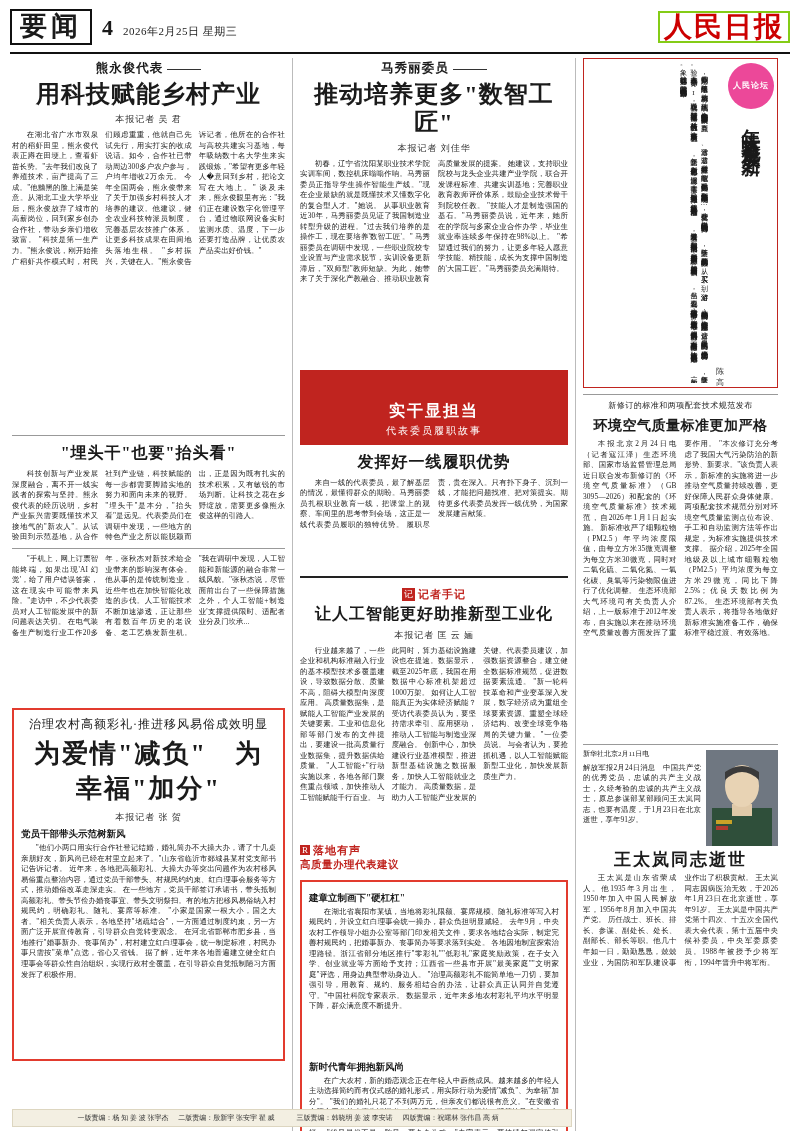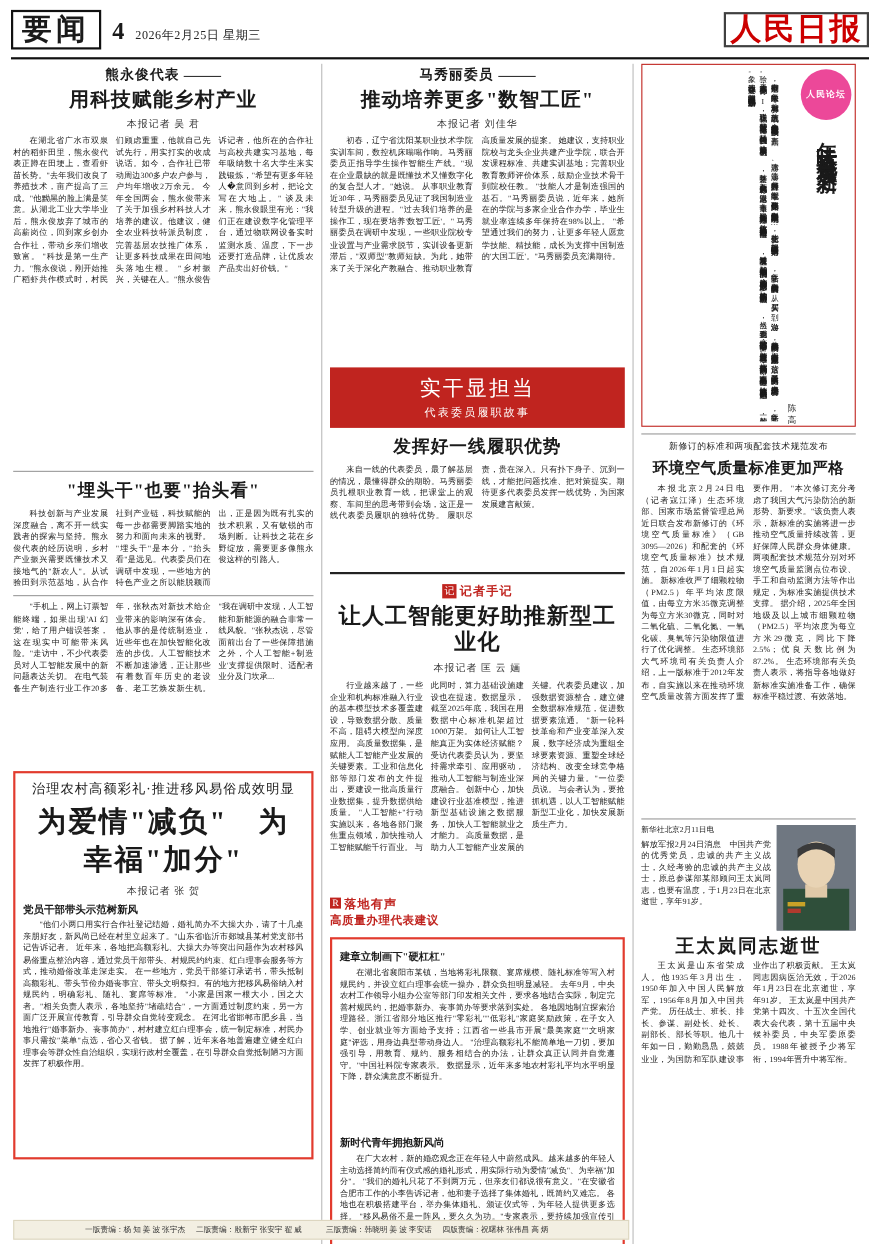--- a/index.html
+++ b/index.html
@@ -31,21 +31,21 @@
     font-family: "Liberation Serif", serif;
   }
   .page-no { font-size: 22px; font-weight: bold; }
   .issue-date { font-size: 11px; color: #222; letter-spacing: .5px; }
   .nameplate {
     font-size: 30px; font-weight: bold; letter-spacing: 2px;
     color: #c00; font-family: "Liberation Serif", serif;
     display: flex; align-items: center; gap: 4px;
   }
   .nameplate .np-box {
-    border: 2px solid #404040; padding: 0 4px; font-size: 28px; line-height: 1;
+    border: 2px solid #84cc16; padding: 0 4px; font-size: 28px; line-height: 1;
   }
 
   
   .body-grid {
     display: grid;
     grid-template-columns: 283px 283px 204px;
     gap: 0px;
     height: 1060px;
   }
   .col { padding: 0 7px; position: relative; }
@@ -56,21 +56,21 @@
   .kicker {
     font-size: 12.5px; font-weight: bold; letter-spacing: 1px;
     margin: 2px 0 2px 0;
     text-align: center;
   }
   .kicker:after {
     content: ""; display: inline-block; width: 34px; height: 1px;
     background: #333; vertical-align: middle; margin-left: 4px;
   }
   .headline {
-    font-size: 18px; font-weight: bold; text-align: center;
+    font-size: 24px; font-weight: bold; text-align: center;
     letter-spacing: 1px; line-height: 1.18; margin: 3px 0 5px 0;
     font-family: "Liberation Serif", serif;
   }
   .byline {
     font-size: 9px; text-align: center; color: #333;
     margin-bottom: 4px; letter-spacing: 1px;
   }
   .rule-thin { border-top: 1px solid #999; margin: 5px 0; }
   .rule-thick { border-top: 2px solid #222; margin: 6px 0; }
 
@@ -92,21 +92,21 @@
   }
   .inline-head {
     font-size: 9.5px; font-weight: bold; margin: 4px 0 2px 0;
   }
 
   
   .red-box {
     background: #c0241f; color: #fff; text-align: center;
     padding: 6px 4px 7px 4px; margin: 6px 0;
   }
-  .red-box .l1 { font-size: 19px; font-weight: normal; letter-spacing: 2px; }
+  .red-box .l1 { font-size: 16px; font-weight: bold; letter-spacing: 2px; margin-top: 25px; }
   .red-box .l2 { font-size: 10px; letter-spacing: 2px; margin-top: 2px; }
 
   .tag-red {
     display: inline-block; color: #c0241f; font-weight: bold;
     font-size: 11px; letter-spacing: 1px;
   }
   .tag-square {
     display: inline-block; background: #c0241f; color: #fff;
     font-size: 9px; padding: 0 2px; margin-right: 3px; vertical-align: 1px;
   }
@@ -264,21 +264,21 @@
       <div class="subhead">发挥好一线履职优势</div>
       <div class="txt twocol" style="height:92px;overflow:hidden;">来自一线的代表委员，最了解基层的情况，最懂得群众的期盼。马秀丽委员扎根职业教育一线，把课堂上的观察、车间里的思考带到会场，这正是一线代表委员履职的独特优势。
 
 履职尽责，贵在深入。只有扑下身子、沉到一线，才能把问题找准、把对策提实。期待更多代表委员发挥一线优势，为国家发展建言献策。</div>
 
       <div class="rule-thick"></div>
 
       <div style="text-align:center;margin-bottom:3px;">
         <span class="tag-square">记</span><span class="tag-red">记者手记</span>
       </div>
-      <div class="headline" style="font-size:20px;">让人工智能更好助推新型工业化</div>
+      <div class="headline" style="font-size:16px;">让人工智能更好助推新型工业化</div>
       <div class="byline">本报记者 匡 云 婳</div>
       <div class="txt threecol" style="height:190px;overflow:hidden;">行业越来越了，一些企业和机构标准融入行业的基本模型技术多覆盖建设，导致数据分散、质量不高，阻碍大模型向深度应用。
 
 高质量数据集，是赋能人工智能产业发展的关键要素。工业和信息化部等部门发布的文件提出，要建设一批高质量行业数据集，提升数据供给质量。
 
 "人工智能+"行动实施以来，各地各部门聚焦重点领域，加快推动人工智能赋能千行百业。
 
 与此同时，算力基础设施建设也在提速。数据显示，截至2025年底，我国在用数据中心标准机架超过1000万架。
 
 如何让人工智能真正为实体经济赋能？受访代表委员认为，要坚持需求牵引、应用驱动，推动人工智能与制造业深度融合。

